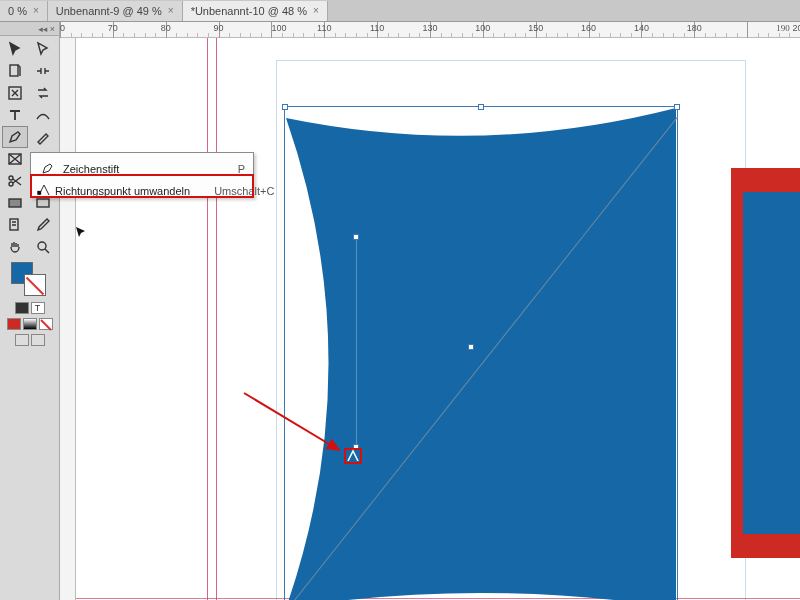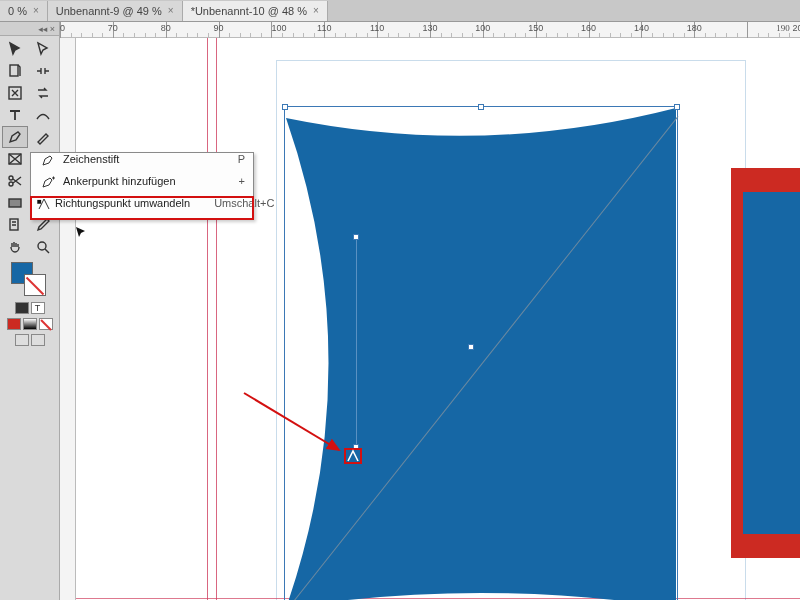--- a/index.html
+++ b/index.html
@@ -43,21 +43,21 @@
   .bbox { position: absolute; border: 1px solid #3b78b5; pointer-events: none; }
   .handle { width: 6px; height: 6px; background: #fff; border: 1px solid #3b78b5; position: absolute; }
   .diagline { position: absolute; height: 1px; background: #6a88a0; transform-origin: left center; }
   .red-side { position: absolute; background: #cc2a22; }
   .red-side .inner { position: absolute; background: #1667a5; }
 
   .arrow-ann { position: absolute; pointer-events: none; }
   .red-hi { position: absolute; border: 2px solid #d31010; }
 
   .ctxmenu { position: absolute; background: #fdfdfd; border: 1px solid #8a8a8a; box-shadow: 2px 2px 3px rgba(0,0,0,.2); }
-  .ctxmenu .row { display: flex; align-items: flex-start; height: 22px; padding: 0 8px 0 6px; white-space: nowrap; }
+  .ctxmenu .row { display: flex; align-items: flex-end; height: 22px; padding: 0 8px 0 6px; white-space: nowrap; }
   .ctxmenu .row.sel { outline: 2px solid #d31010; outline-offset: -1px; }
   .ctxmenu .row.sel::before { content: "■"; position: absolute; left: 6px; font-size: 8px; color: #111; }
   .ctxmenu .ic { width: 22px; display: flex; justify-content: center; }
   .ctxmenu .ic svg { width: 14px; height: 14px; stroke: #333; fill: none; }
   .ctxmenu .lbl { flex: 1; color: #222; padding-left: 4px; }
   .ctxmenu .sc  { color: #555; margin-left: 24px; }
   .cursor-n { position: absolute; pointer-events: none; }
   .cursor-n svg { width: 14px; height: 14px; }
 </style>
 </head>
@@ -351,30 +351,20 @@
 <div class="ctxmenu" style="left:30px; top:152px; width:224px;">
   <div class="row">
     <span class="ic">
         <svg viewBox="0 0 14 14">
           <path d="M2 12l2-6 5-3 2 2-3 5-6 2z"></path>
         </svg>
       </span>
     <span class="lbl">Zeichenstift</span>
     <span class="sc">P</span>
   </div>
-  <div class="row">
-    <span class="ic">
-        <svg viewBox="0 0 14 14">
-          <path d="M2 12l2-6 5-3 2 2-3 5-6 2z"></path>
-          <path d="M11 3h3M12.5 1.5v3"></path>
-        </svg>
-      </span>
-    <span class="lbl">Ankerpunkt hinzufügen</span>
-    <span class="sc">+</span>
-  </div>
   <div class="row sel">
     <span class="ic">
         <svg viewBox="0 0 14 14">
           <path d="M2 12 L7 2 L12 12"></path>
         </svg>
       </span>
     <span class="lbl">Richtungspunkt umwandeln</span>
     <span class="sc">Umschalt+C</span>
   </div>
   <div class="cursor-n" style="left:42px; top:72px;">

